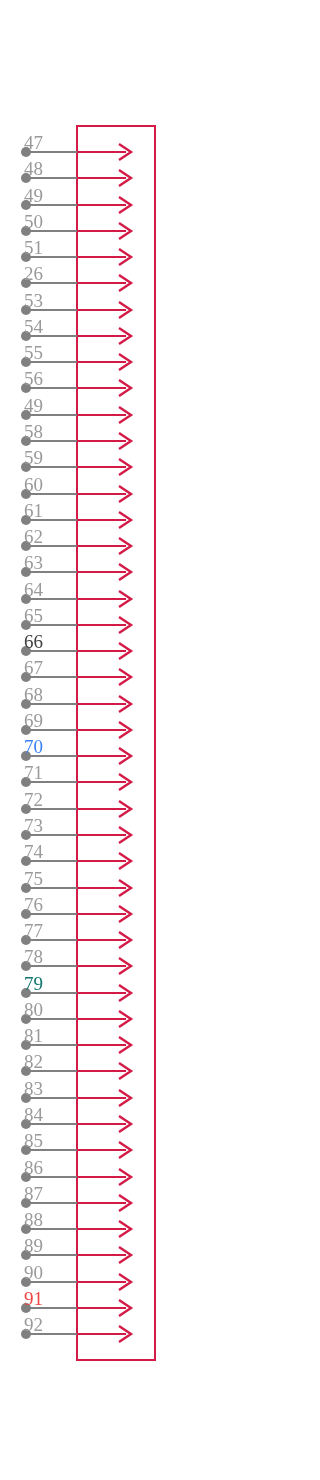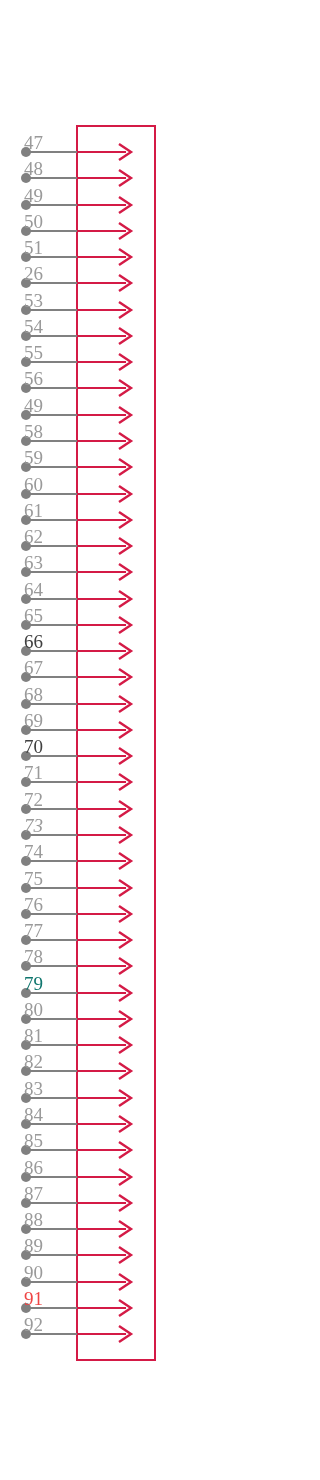--- a/index.html
+++ b/index.html
@@ -365,21 +365,21 @@
       </div>
       <div class="pin" style="top: 739.21px;">
         <div class="pin-inner-line" style="background: rgb(212, 26, 70); left: 68px; width: 50px;"></div>
         <div class="pin-lead" style="background: rgb(128, 128, 128); left: 18px; width: 51px;"></div>
         <div class="pin-dot" style="background: rgb(128, 128, 128); left: 13px;"></div>
         <div class="pin-arrow" style="left: 106px;">
           <svg width="22" height="22" viewBox="0 0 22 22" aria-hidden="true">
             <path d="M5 3 L17 11 L5 19" fill="none" stroke="#d41a46" stroke-width="2.4" stroke-linecap="butt" stroke-linejoin="miter"></path>
           </svg>
         </div>
-        <div class="pin-label" style="color: #404040;">70</div>
+        <div class="pin-label" style="color: #3b82f6;">70</div>
       </div>
       <div class="pin" style="top: 765.48px;">
         <div class="pin-inner-line" style="background: rgb(212, 26, 70); left: 68px; width: 50px;"></div>
         <div class="pin-lead" style="background: rgb(128, 128, 128); left: 18px; width: 51px;"></div>
         <div class="pin-dot" style="background: rgb(128, 128, 128); left: 13px;"></div>
         <div class="pin-arrow" style="left: 106px;">
           <svg width="22" height="22" viewBox="0 0 22 22" aria-hidden="true">
             <path d="M5 3 L17 11 L5 19" fill="none" stroke="#d41a46" stroke-width="2.4" stroke-linecap="butt" stroke-linejoin="miter"></path>
           </svg>
         </div>
@@ -389,21 +389,21 @@
         <div class="pin-inner-line" style="background: rgb(212, 26, 70); left: 68px; width: 50px;"></div>
         <div class="pin-lead" style="background: rgb(128, 128, 128); left: 18px; width: 51px;"></div>
         <div class="pin-dot" style="background: rgb(128, 128, 128); left: 13px;"></div>
         <div class="pin-arrow" style="left: 106px;">
           <svg width="22" height="22" viewBox="0 0 22 22" aria-hidden="true">
             <path d="M5 3 L17 11 L5 19" fill="none" stroke="#d41a46" stroke-width="2.4" stroke-linecap="butt" stroke-linejoin="miter"></path>
           </svg>
         </div>
         <div class="pin-label" style="color: rgb(154, 154, 154);">72</div>
       </div>
-      <div class="pin" style="top: 818.02px; font-style: italic;">
+      <div class="pin" style="top: 818.02px;">
         <div class="pin-inner-line" style="background: rgb(212, 26, 70); left: 68px; width: 50px;"></div>
         <div class="pin-lead" style="background: rgb(128, 128, 128); left: 18px; width: 51px;"></div>
         <div class="pin-dot" style="background: rgb(128, 128, 128); left: 13px;"></div>
         <div class="pin-arrow" style="left: 106px;">
           <svg width="22" height="22" viewBox="0 0 22 22" aria-hidden="true">
             <path d="M5 3 L17 11 L5 19" fill="none" stroke="#d41a46" stroke-width="2.4" stroke-linecap="butt" stroke-linejoin="miter"></path>
           </svg>
         </div>
         <div class="pin-label" style="color: rgb(154, 154, 154);">73</div>
       </div>

